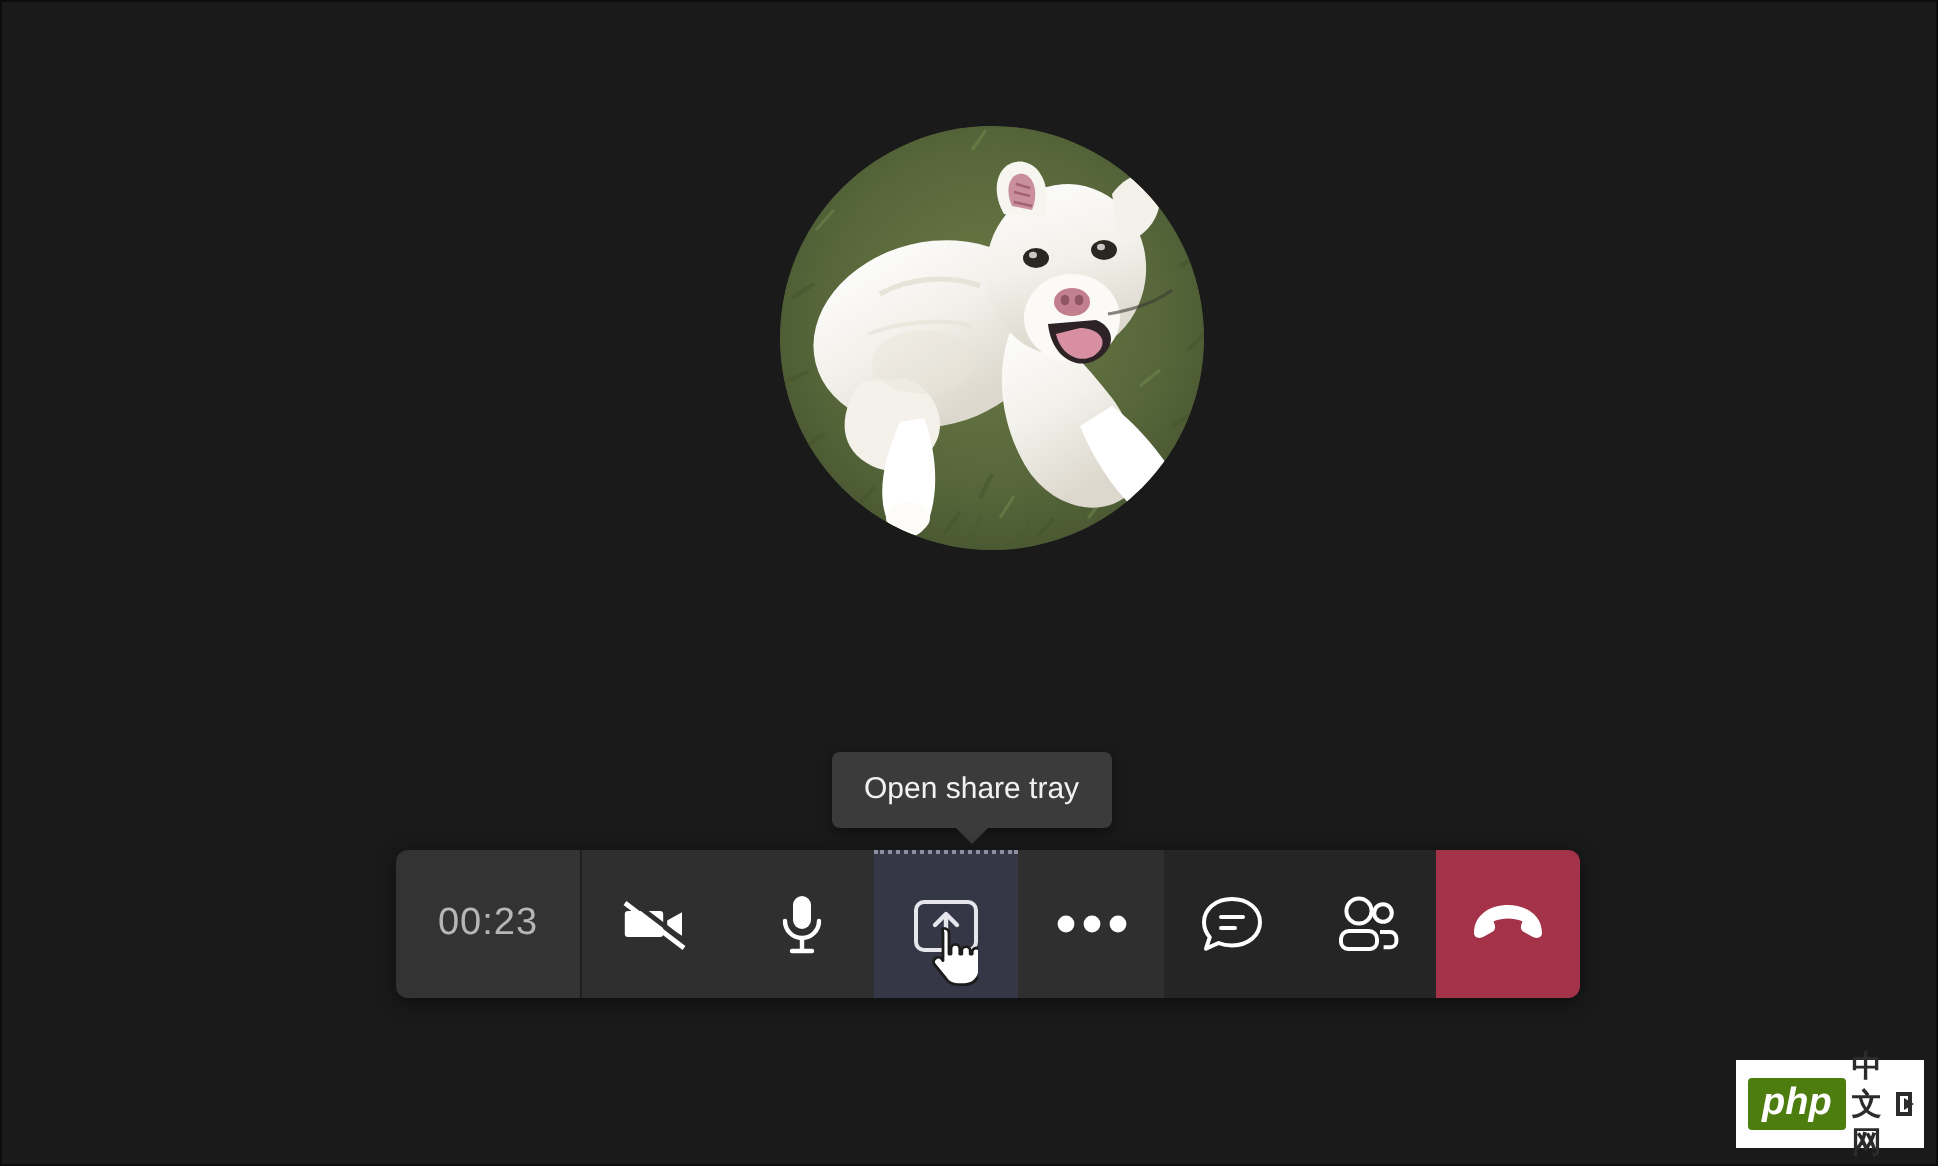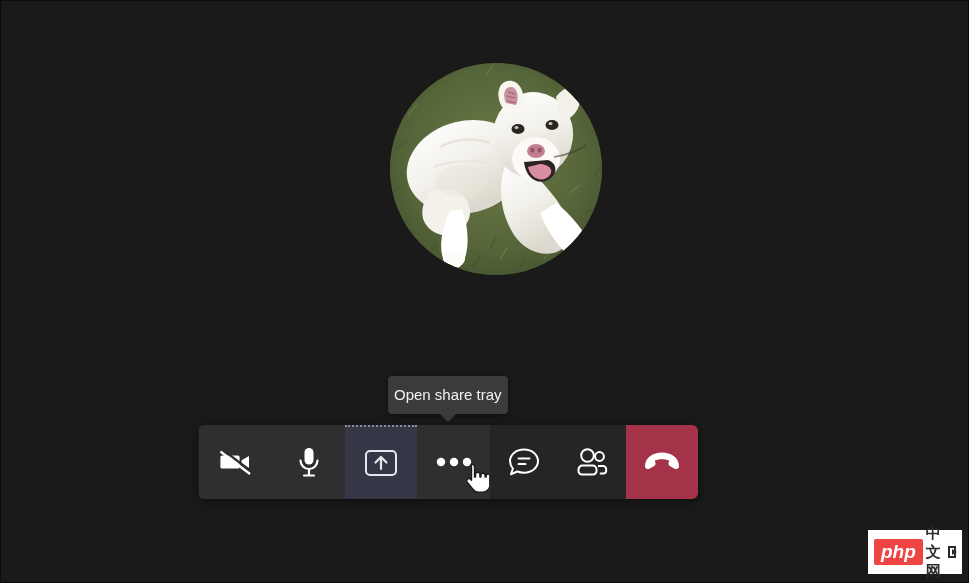--- a/index.html
+++ b/index.html
@@ -55,24 +55,24 @@
     font-size: 32px;
     font-weight: 400;
     letter-spacing: 0.1px;
     line-height: 44px;
     white-space: nowrap;
   }
 
   
   .tooltip {
     position: absolute;
-    left: 387px;
+    left: 415px;
     top: 375px;
     height: 38px;
-    padding: 0 6px;
+    padding: 0 16px;
     background: #3b3b3b;
     color: #f2f2f2;
     font-size: 15px;
     line-height: 38px;
     border-radius: 4px;
     white-space: nowrap;
     box-shadow: 0 2px 7px rgba(0,0,0,0.45);
   }
   .tooltip::after {
     content: "";
@@ -164,21 +164,21 @@
     left: 867px;
     top: 529px;
     width: 94px;
     height: 44px;
     background: #ffffff;
     display: flex;
     align-items: center;
     padding: 0 6px;
   }
   .wm-php {
-    background: #ef4444;
+    background: #4d7c0f;
     color: #ffffff;
     font-style: italic;
     font-weight: bold;
     font-size: 19px;
     line-height: 26px;
     padding: 0 7px;
     border-radius: 2px;
   }
   .wm-rest {
     color: #2b2b2b;
@@ -316,20 +316,23 @@
     </div>
   </div>
 
 
   <div class="tooltip">
     <span>Open share tray</span>
   </div>
 
   <div class="control-bar">
 
+    <div class="seg seg-timer">
+      <span>00:23</span>
+    </div>
 
     <div class="divider"></div>
 
     <div class="seg seg-mid">
       <svg width="34" height="30" viewBox="0 0 34 30">
         <path d="M3 8.5 h16 a1.6 1.6 0 0 1 1.6 1.6 v9.8 a1.6 1.6 0 0 1 -1.6 1.6 h-16 a1.6 1.6 0 0 1 -1.6 -1.6 v-9.8 A1.6 1.6 0 0 1 3 8.5 Z" fill="#ffffff"></path>
         <path d="M22.6 13.2 l7.4 -4.1 v11.8 l-7.4 -4.1 Z" fill="#ffffff"></path>
         <path d="M1.5 4.5 L31 27" stroke="#ffffff" stroke-width="2.4" fill="none"></path>
         <path d="M3.6 2.6 L33 25" stroke="#2f2f2f" stroke-width="2.4" fill="none"></path>
       </svg>

